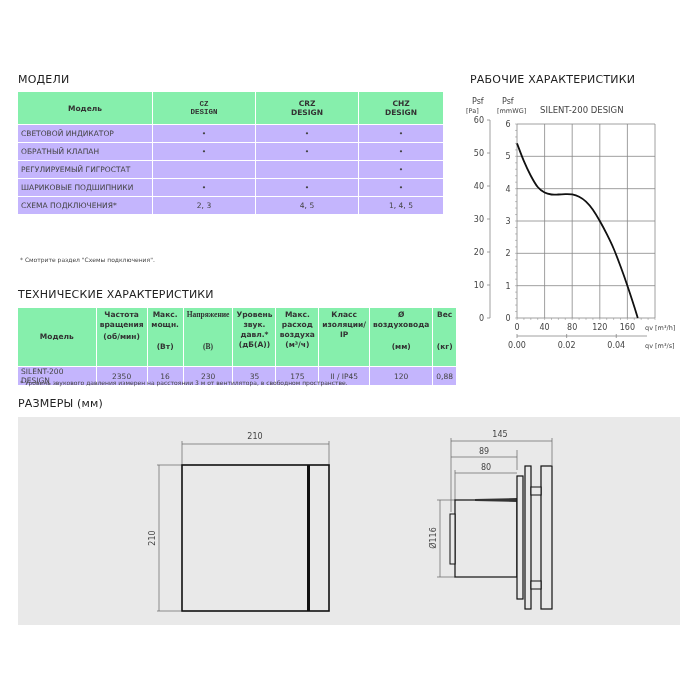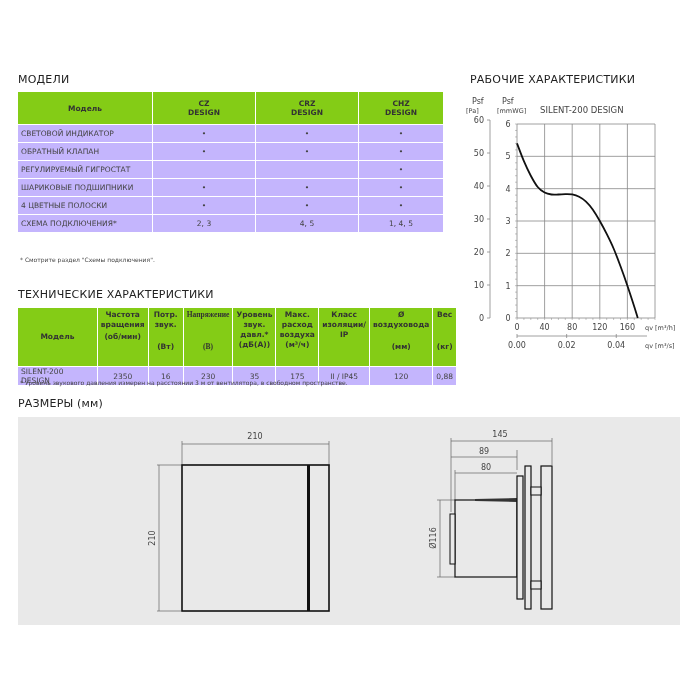--- a/index.html
+++ b/index.html
@@ -1,21 +1,21 @@
 <!DOCTYPE html>
 <html><head>
 <meta charset="utf-8">
 <style>
   html, body { margin: 0; padding: 0; background: #ffffff; }
   body { width: 700px; height: 700px; position: relative; overflow: hidden;
          font-family: "DejaVu Sans", "Liberation Sans", sans-serif; color: #333; }
   .h { position: absolute; font-weight: normal; font-size: 11px; color: #222; letter-spacing: 0.2px; }
   table { border-collapse: separate; border-spacing: 1px; position: absolute; font-size: 7.5px; color: #444; }
   td, th { padding: 0 3px; }
-  th { background: #84cc16; font-weight: bold; color: #333; }
+  th { background: #86efac; font-weight: bold; color: #333; }
   td { background: #c4b5fd; }
   .models th { height: 32px; text-align: center; }
   .models td { height: 17px; }
   .models td.c { text-align: center; }
   .models td.tall { height: 24px; line-height: 9px; }
   .tech th { height: 56px; vertical-align: top; padding-top: 2px; line-height: 10px; }
   .tech th.l { vertical-align: middle; text-align: center; padding-top: 0; }
   .tech td { height: 17px; text-align: center; }
   .tech td.l { text-align: left; }
   .note { position: absolute; font-size: 6px; color: #444; }
@@ -24,21 +24,21 @@
   svg text { font-family: "DejaVu Sans", "Liberation Sans", sans-serif; }
 </style>
 </head>
 <body>
 
 <div class="h" style="left:18px;top:73px;">МОДЕЛИ</div>
 <table class="models" style="left:17px;top:91px;width:427px;">
   <tbody>
       <tr>
     <th style="width:128px;">Модель</th>
-    <th style="width:96px;"><span>CZ</span><br><span>DESIGN</span></th>
+    <th style="width:96px;font-family:Liberation Mono, monospace;"><span>CZ</span><br><span>DESIGN</span></th>
     <th style="width:96px;"><span>CRZ</span><br><span>DESIGN</span></th>
     <th><span>CHZ</span><br><span>DESIGN</span></th>
   </tr>
   <tr>
         <td>СВЕТОВОЙ ИНДИКАТОР</td>
         <td class="c">•</td>
         <td class="c">•</td>
         <td class="c">•</td>
       </tr>
   <tr>
@@ -48,47 +48,41 @@
         <td class="c">•</td>
       </tr>
   <tr>
         <td>РЕГУЛИРУЕМЫЙ ГИГРОСТАТ</td>
         <td class="c"></td>
         <td class="c"></td>
         <td class="c">•</td>
       </tr>
   <tr>
         <td>ШАРИКОВЫЕ ПОДШИПНИКИ</td>
-        <td class="c">•</td>
-        <td class="c">•</td>
-        <td class="c">•</td>
-      </tr>
-  <tr>
-        <td>4 ЦВЕТНЫЕ ПОЛОСКИ</td>
         <td class="c">•</td>
         <td class="c">•</td>
         <td class="c">•</td>
       </tr>
   <tr>
         <td>СХЕМА ПОДКЛЮЧЕНИЯ*</td>
         <td class="c">2, 3</td>
         <td class="c">4, 5</td>
         <td class="c">1, 4, 5</td>
       </tr>
 </tbody>
   </table>
 <div class="note" style="left:20px;top:256px;">* Смотрите раздел "Схемы подключения".</div>
 
 <div class="h" style="left:18px;top:288px;">ТЕХНИЧЕСКИЕ ХАРАКТЕРИСТИКИ</div>
 <table class="tech" style="left:17px;top:307px;width:440px;">
   <tbody>
       <tr>
     <th class="l" style="width:90px;">Модель</th>
     <th style="width:36px;"><span>Частота вращения</span><span class="thsub">(об/мин)</span></th>
-    <th style="width:30px;"><span>Потр. звук.</span><span class="thsub" style="margin-top:12px">(Вт)</span></th>
+    <th style="width:30px;"><span>Макс. мощн.</span><span class="thsub" style="margin-top:12px">(Вт)</span></th>
     <th style="width:42px;font-family:Liberation Serif, serif;"><span>Напряжение</span><span class="thsub" style="margin-top:22px">(В)</span></th>
     <th style="width:34px;"><span>Уровень звук. давл.*</span><span class="thsub" style="margin-top:0">(дБ(А))</span></th>
     <th style="width:36px;"><span>Макс. расход воздуха</span><span class="thsub" style="margin-top:0">(м³/ч)</span></th>
     <th style="width:40px;">Класс изоляции/ IP</th>
     <th style="width:46px;"><span>Ø воздуховода</span><span class="thsub" style="margin-top:12px">(мм)</span></th>
     <th><span>Вес</span><span class="thsub" style="margin-top:22px">(кг)</span></th>
   </tr>
   <tr>
     <td class="l">SILENT-200 DESIGN</td>
     <td>2350</td>

